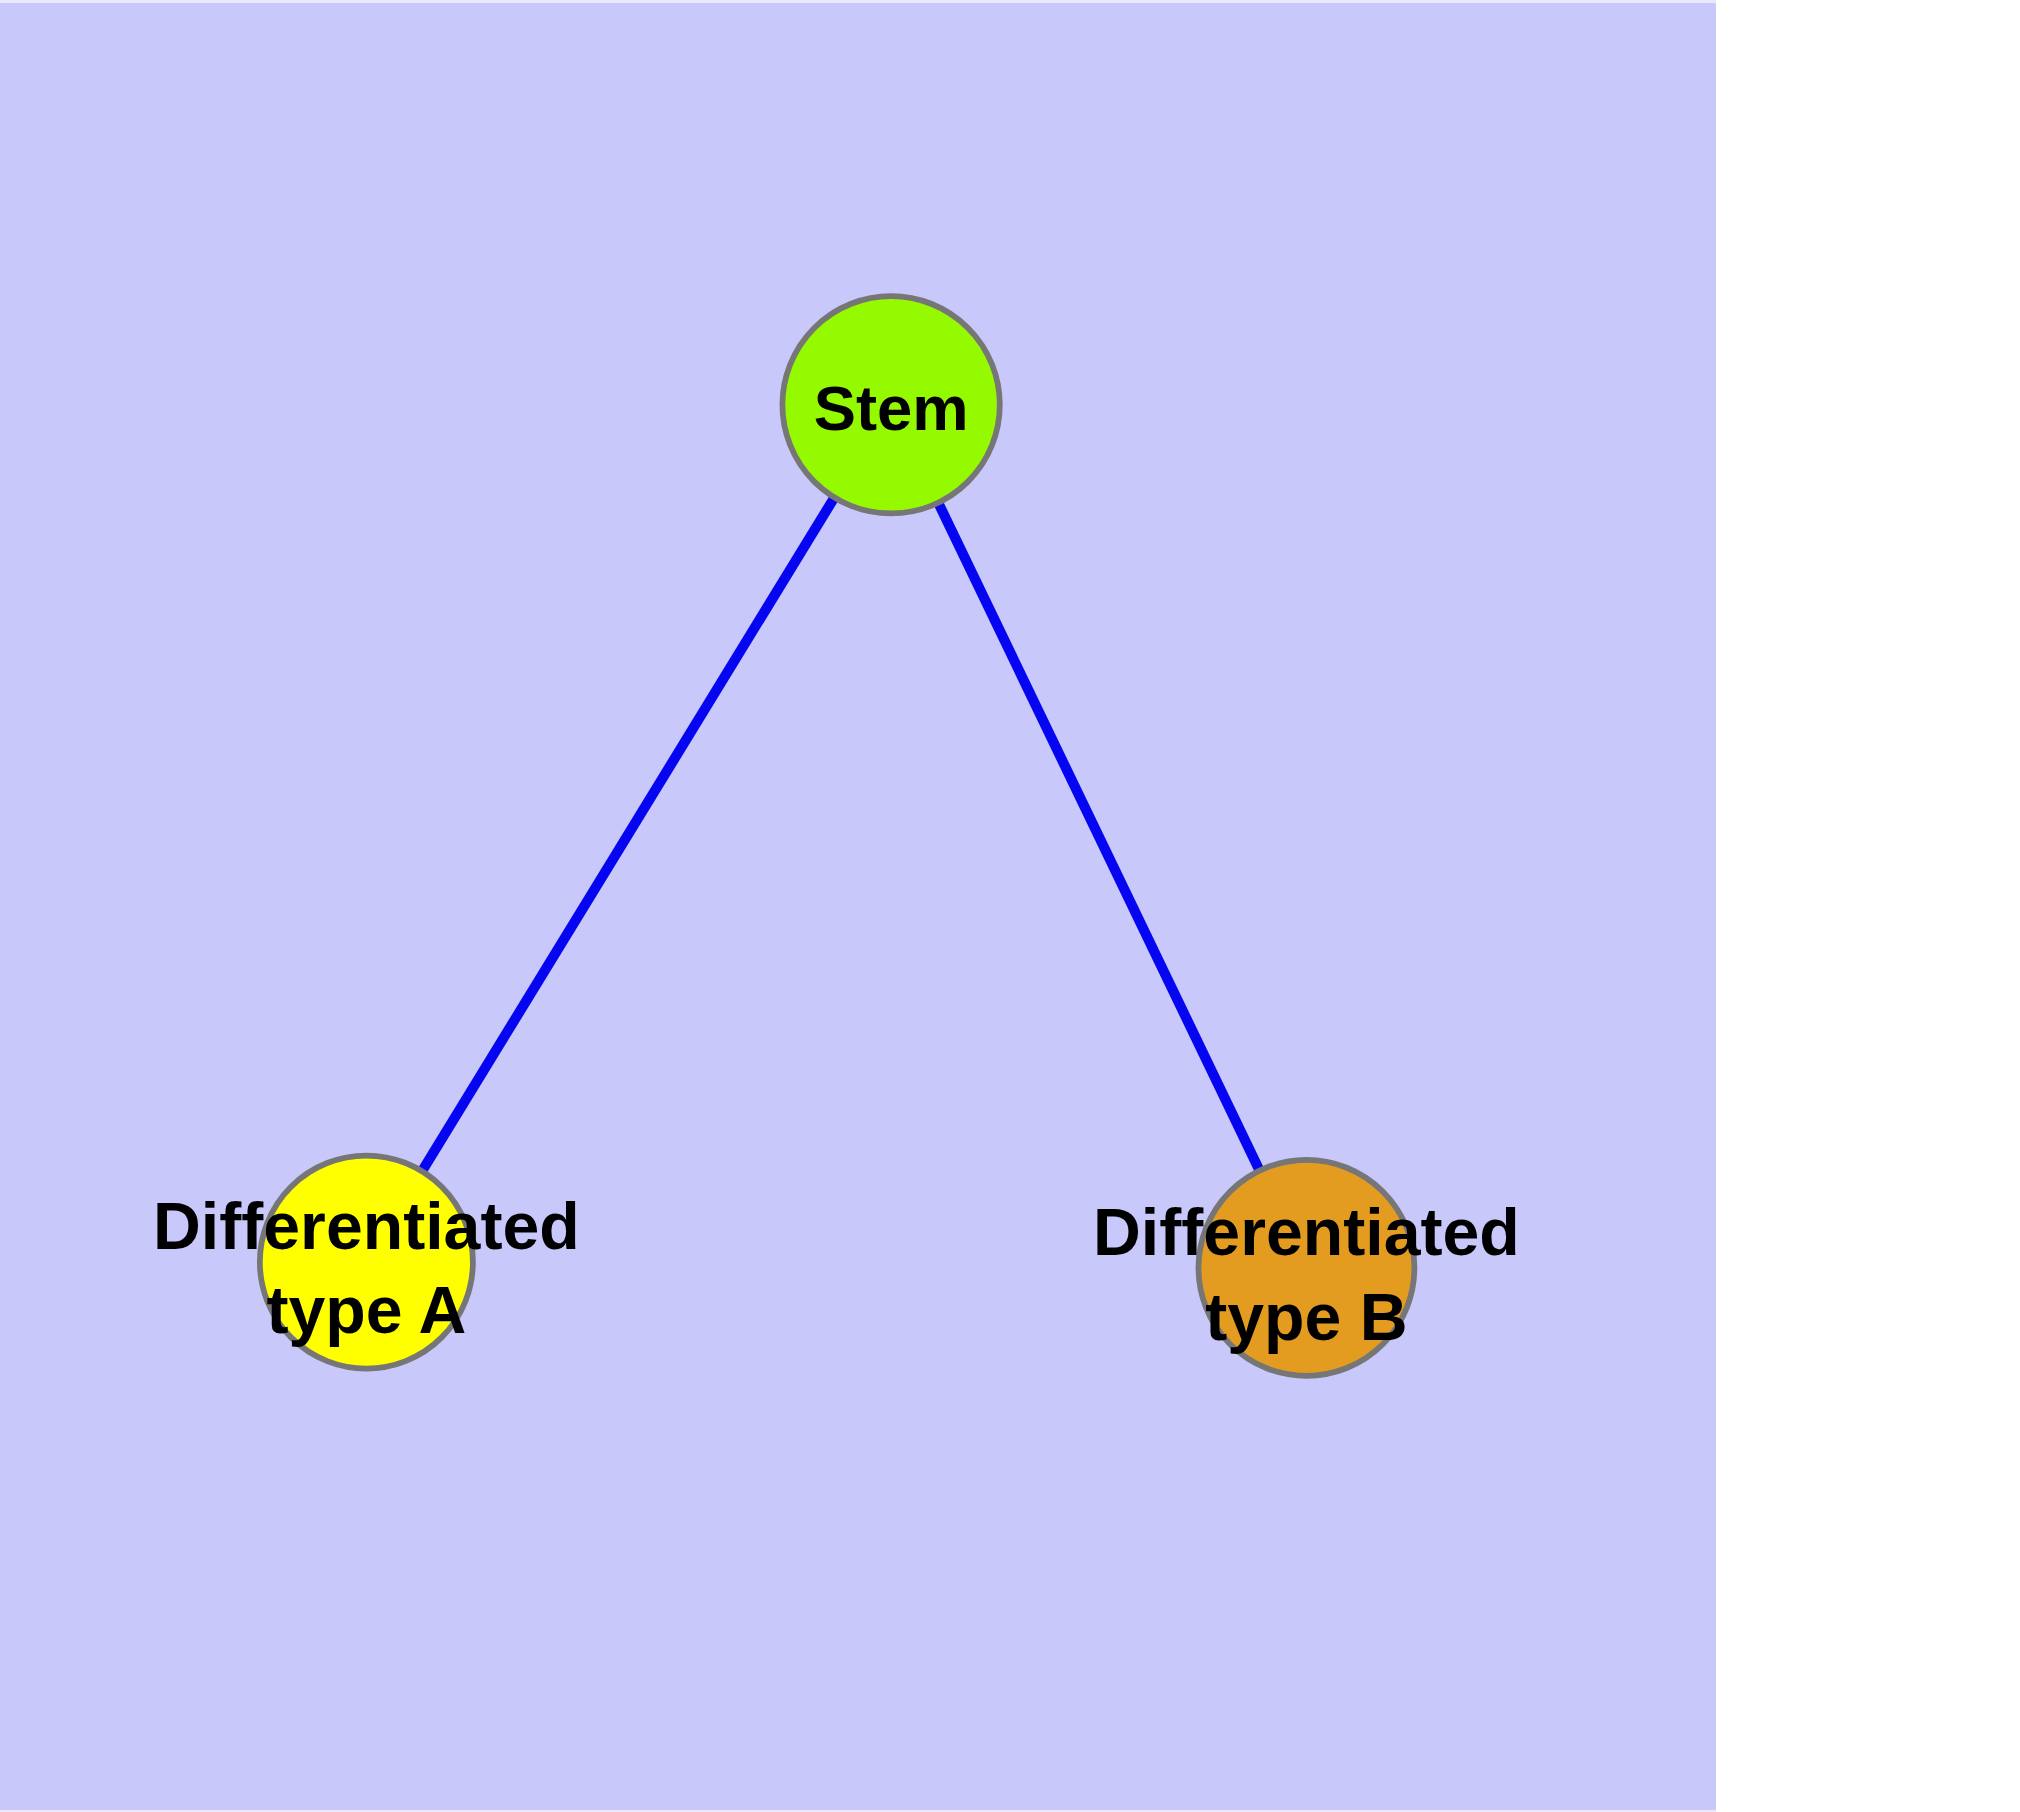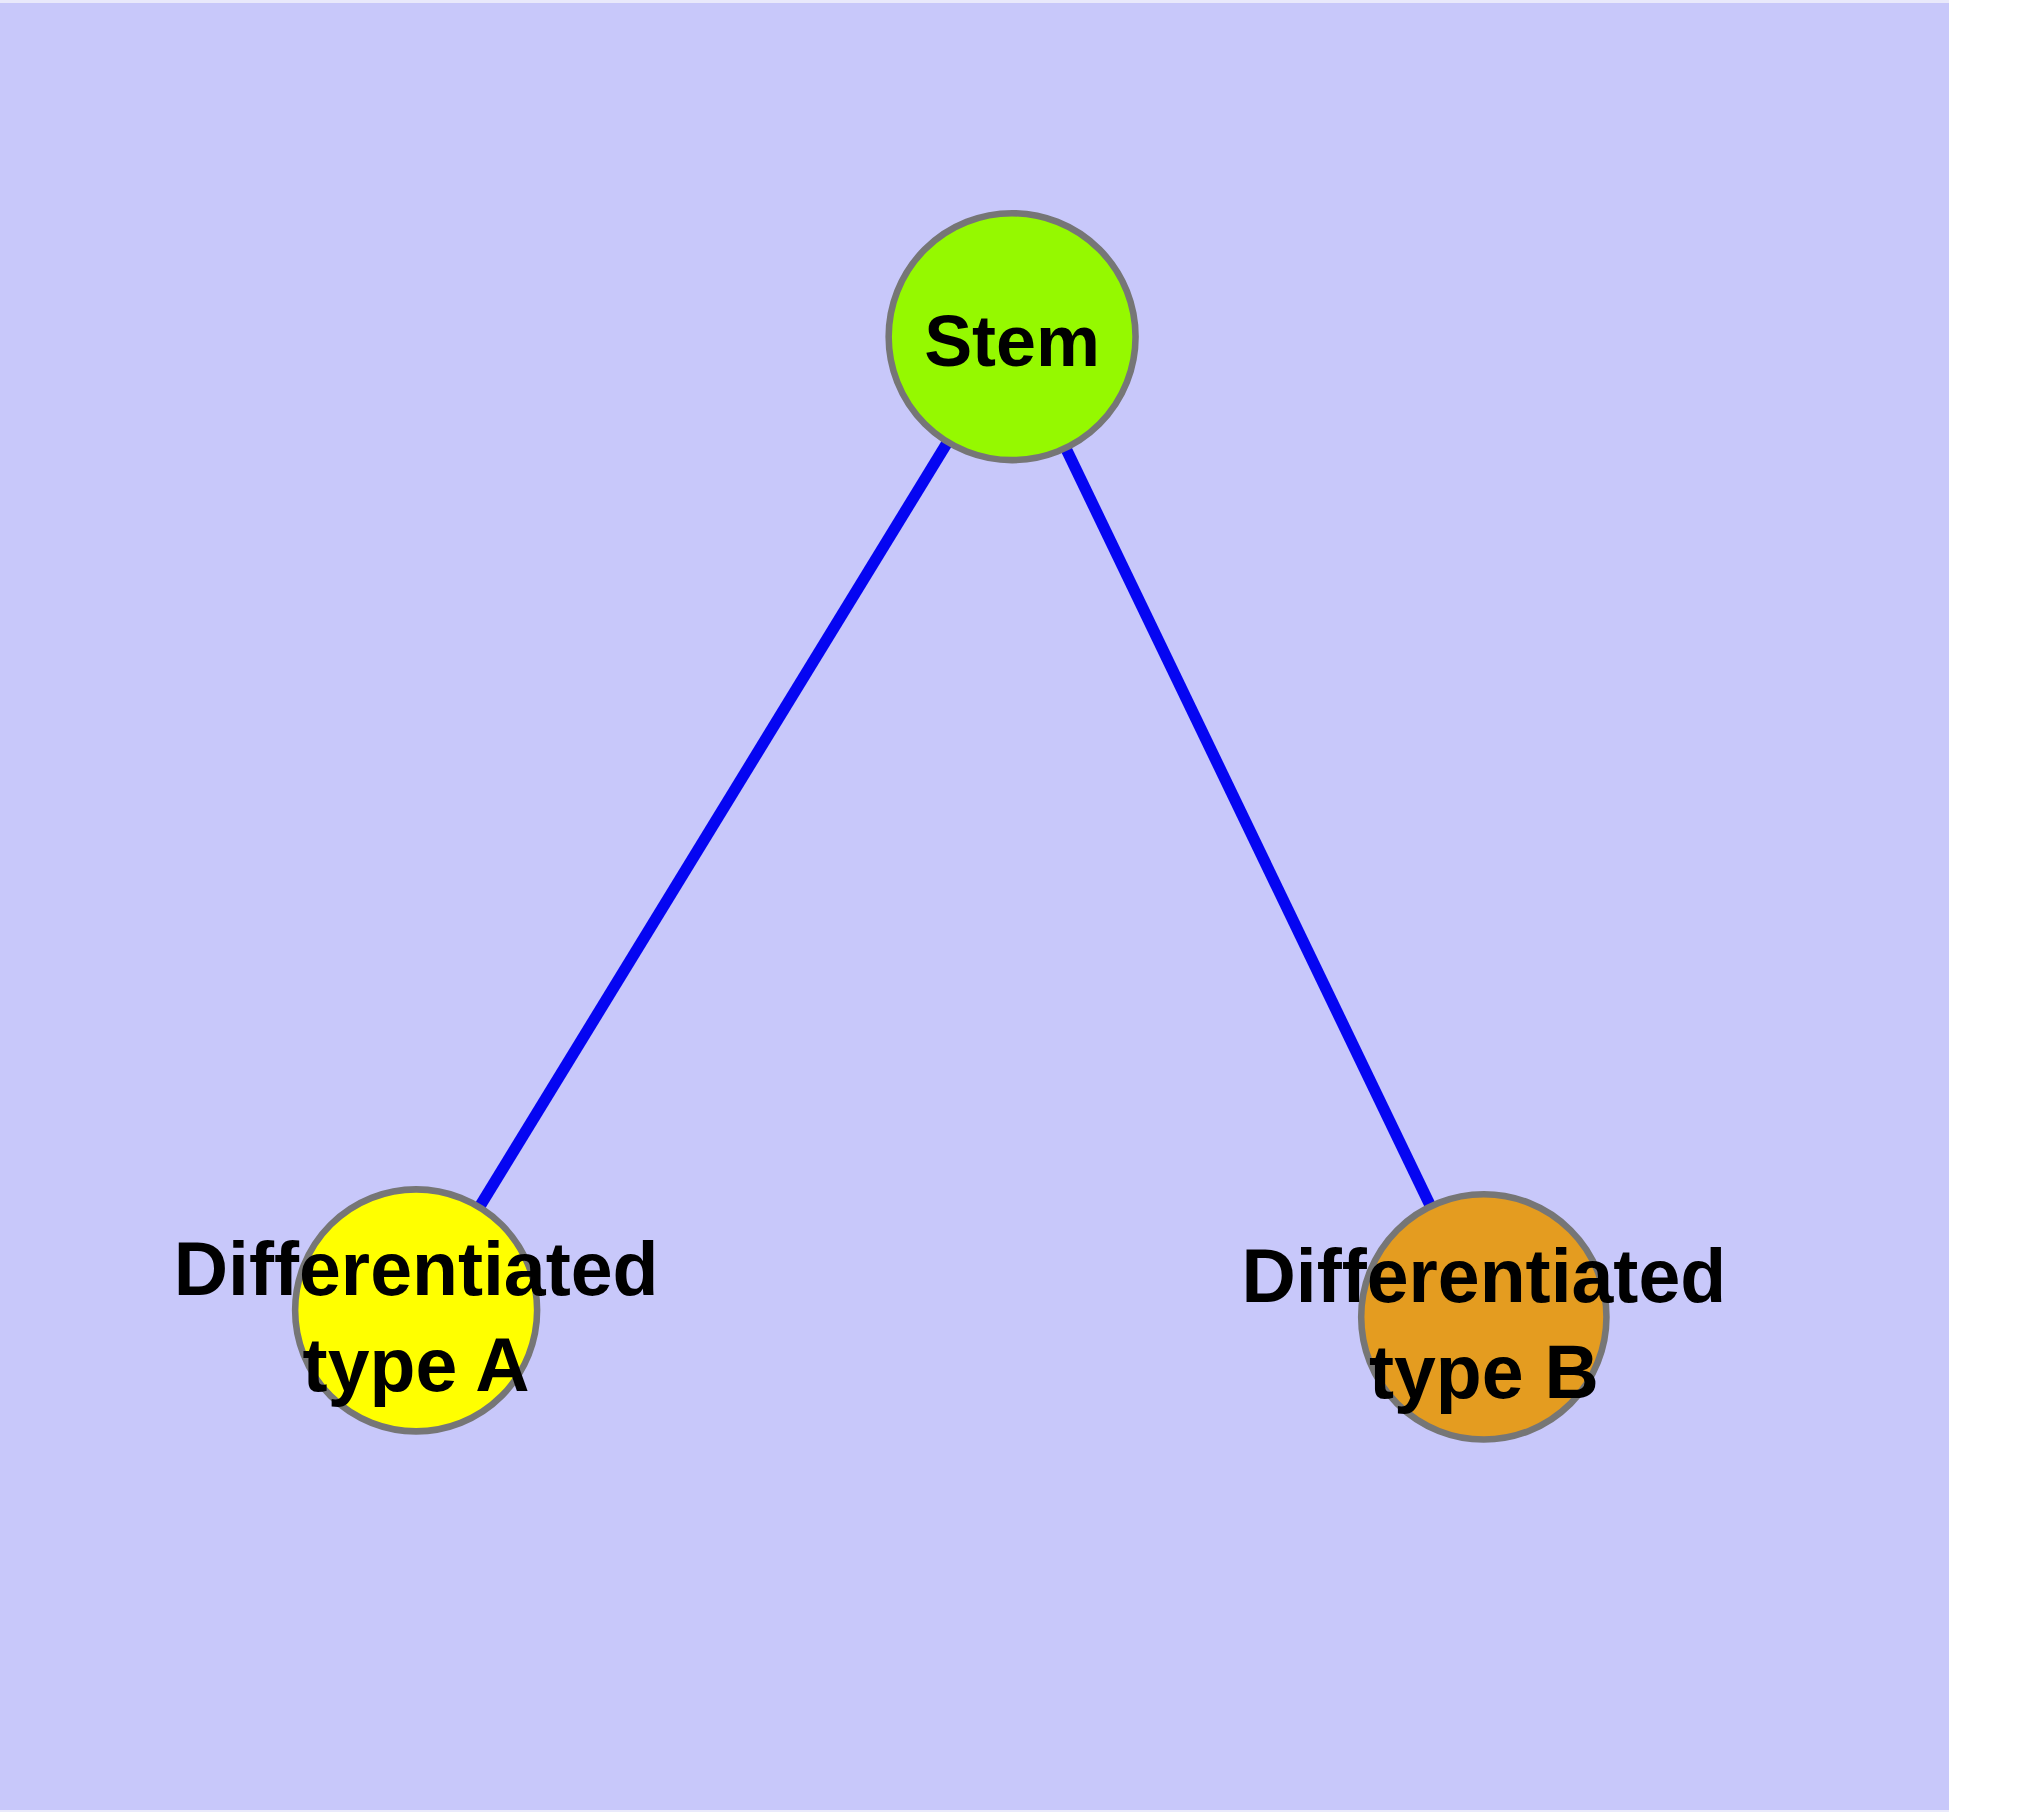--- a/index.html
+++ b/index.html
@@ -2,21 +2,21 @@
 <html style="font-size:13.6px"><head>
 <meta charset="utf-8">
 <style>
   html, body {
     margin: 0;
     padding: 0;
     background: #ffffff;
   }
   .canvas {
     position: relative;
-    width: 1949px;
+    width: 1716px;
     height: 1812px;
     background: #c8c8fa;
     box-sizing: border-box;
     border-top: 3.4px solid #e9e9fb;
     border-bottom: 2.5px solid #e9e9fb;
     overflow: hidden;
   }
   .diagram-svg {
     position: absolute;
     left: 0;

